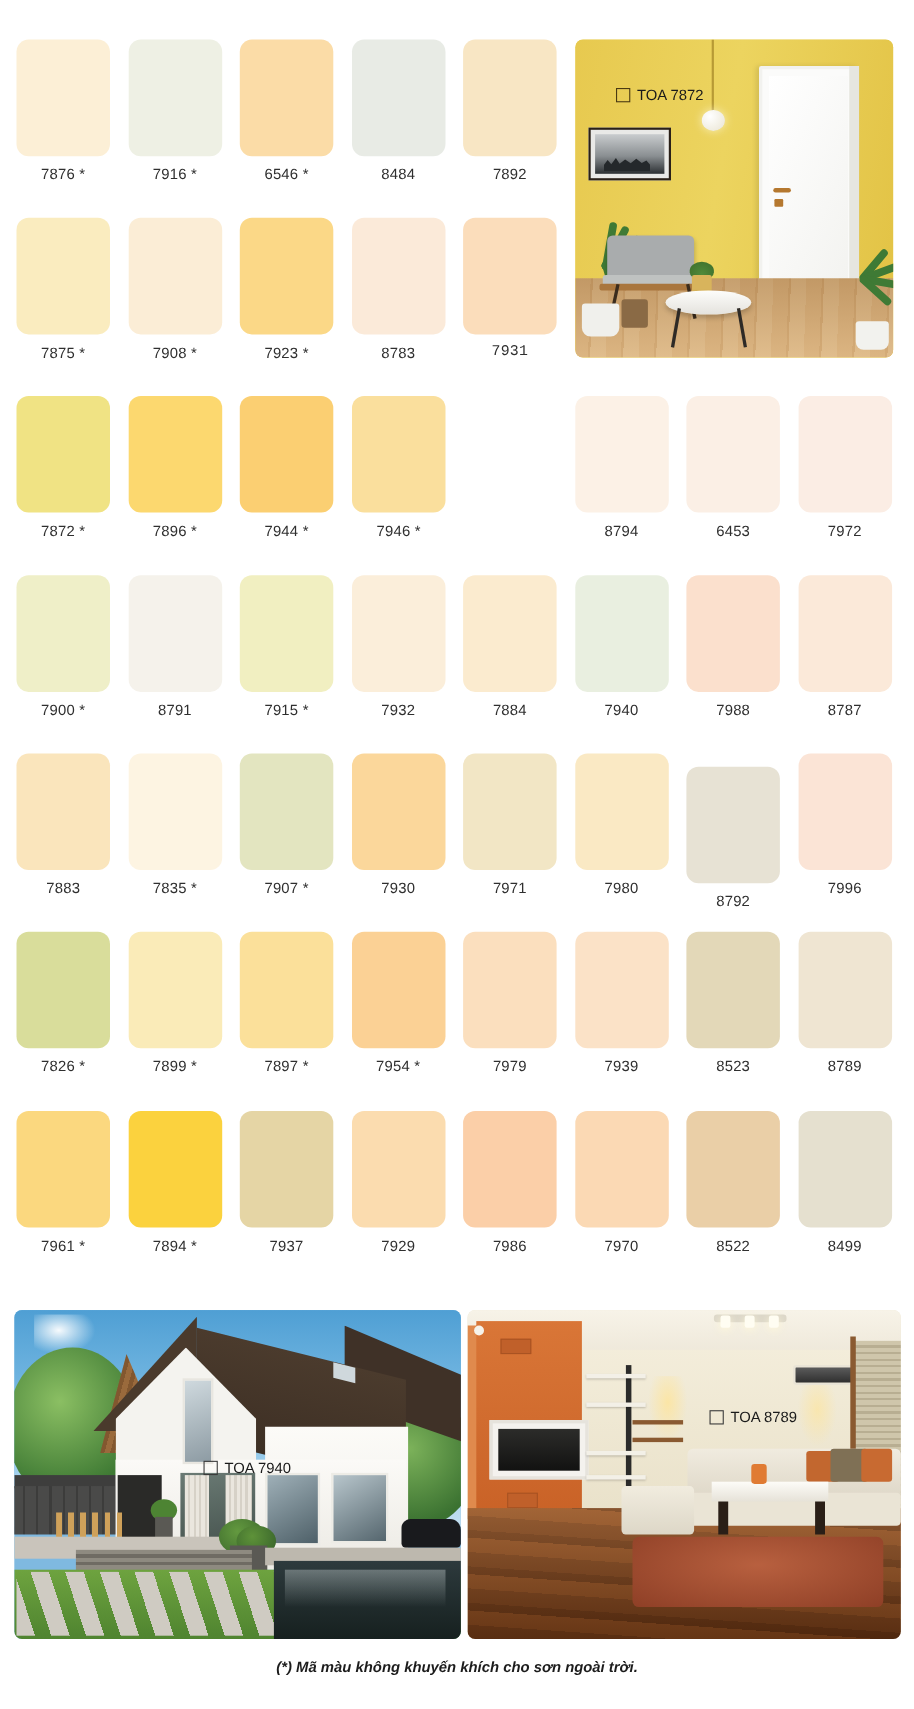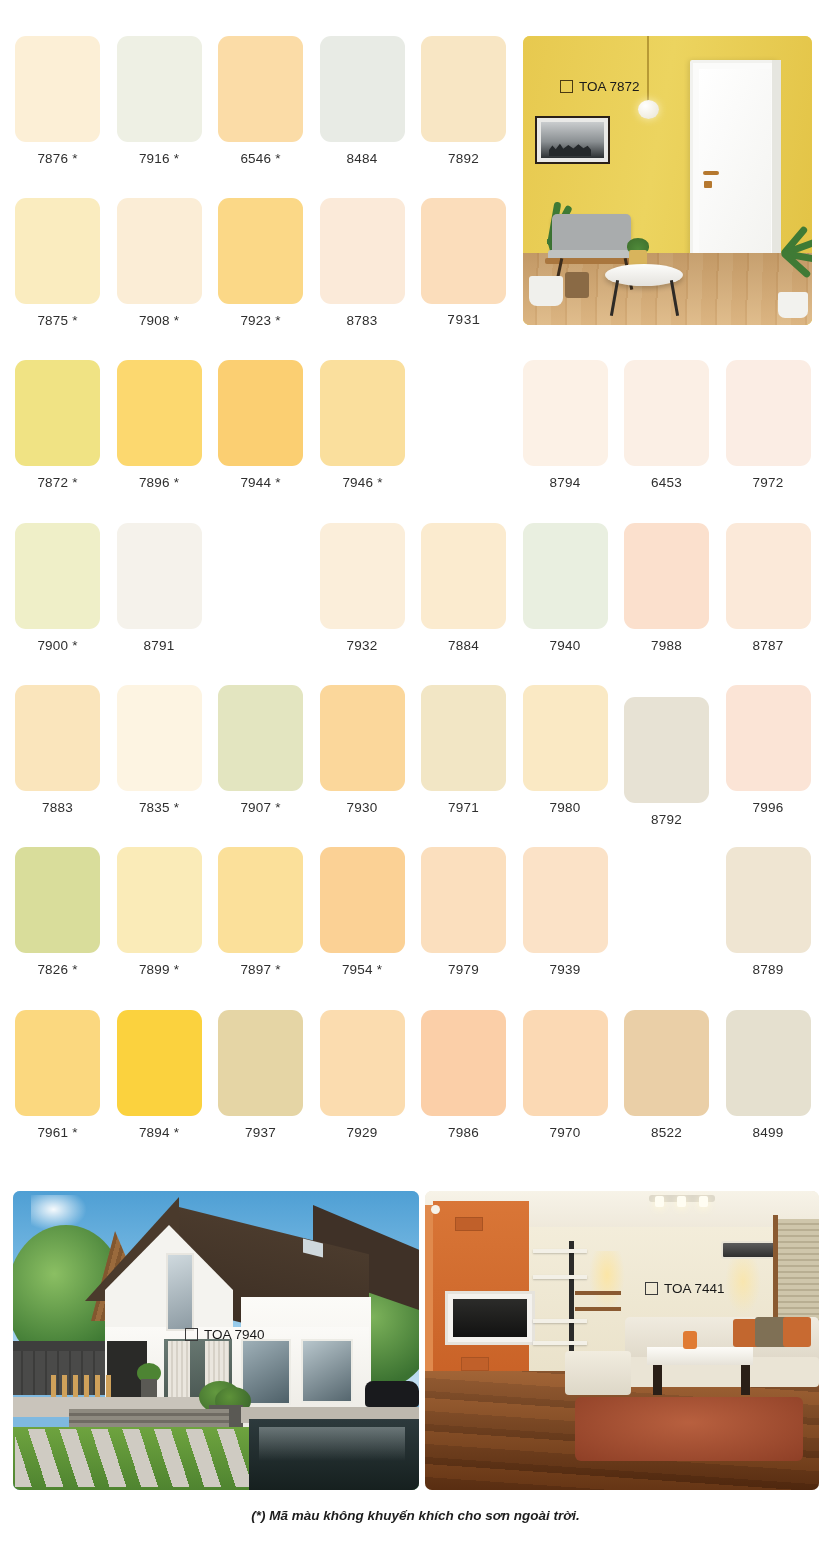--- a/index.html
+++ b/index.html
@@ -257,20 +257,24 @@
       </div>
       <div class="row" style="position: absolute; left: 0px; top: 523px; width: 831px;">
         <div class="cell" style="left: 7px; top: 0px;">
           <div class="chip" style="background: rgb(239, 239, 200);"></div>
           <div class="code">7900 *</div>
         </div>
         <div class="cell" style="left: 108.5px; top: 0px;">
           <div class="chip" style="background: rgb(245, 242, 235);"></div>
           <div class="code">8791</div>
         </div>
+        <div class="cell" style="left: 210px; top: 0px;">
+          <div class="chip" style="background: rgb(241, 239, 193);"></div>
+          <div class="code">7915 *</div>
+        </div>
         <div class="cell" style="left: 311.5px; top: 0px;">
           <div class="chip" style="background: rgb(251, 238, 218);"></div>
           <div class="code">7932</div>
         </div>
         <div class="cell" style="left: 413px; top: 0px;">
           <div class="chip" style="background: rgb(251, 235, 207);"></div>
           <div class="code">7884</div>
         </div>
         <div class="cell" style="left: 514.5px; top: 0px;">
           <div class="chip" style="background: rgb(233, 239, 224);"></div>
@@ -336,20 +340,24 @@
           <div class="chip" style="background: rgb(251, 209, 149);"></div>
           <div class="code">7954 *</div>
         </div>
         <div class="cell" style="left: 413px; top: 0px;">
           <div class="chip" style="background: rgb(251, 223, 190);"></div>
           <div class="code">7979</div>
         </div>
         <div class="cell" style="left: 514.5px; top: 0px;">
           <div class="chip" style="background: rgb(251, 226, 199);"></div>
           <div class="code">7939</div>
+        </div>
+        <div class="cell" style="left: 616px; top: 0px;">
+          <div class="chip" style="background: rgb(227, 216, 184);"></div>
+          <div class="code">8523</div>
         </div>
         <div class="cell" style="left: 717.5px; top: 0px;">
           <div class="chip" style="background: rgb(239, 229, 210);"></div>
           <div class="code">8789</div>
         </div>
       </div>
       <div class="row" style="position: absolute; left: 0px; top: 1010px; width: 831px;">
         <div class="cell" style="left: 7px; top: 0px;">
           <div class="chip" style="background: rgb(251, 216, 127);"></div>
           <div class="code">7961 *</div>
@@ -505,18 +513,18 @@
     <div class="pillow3"></div>
     <div class="sofaseat"></div>
     <div class="ottoman"></div>
     <div class="ctleg" style="left:228px;top:166px"></div>
     <div class="ctleg" style="left:316px;top:166px"></div>
     <div class="ctable"></div>
     <div class="vase"></div>
   </div>
   <div class="tag" id="tag-living">
     <span class="box"></span>
-    <span>TOA 7441</span>
+    <span>TOA 8789</span>
   </div>
 
   <div id="footnote">(*) Mã màu không khuyến khích cho sơn ngoài trời.</div>
 
 </div>
 
 </body></html>

